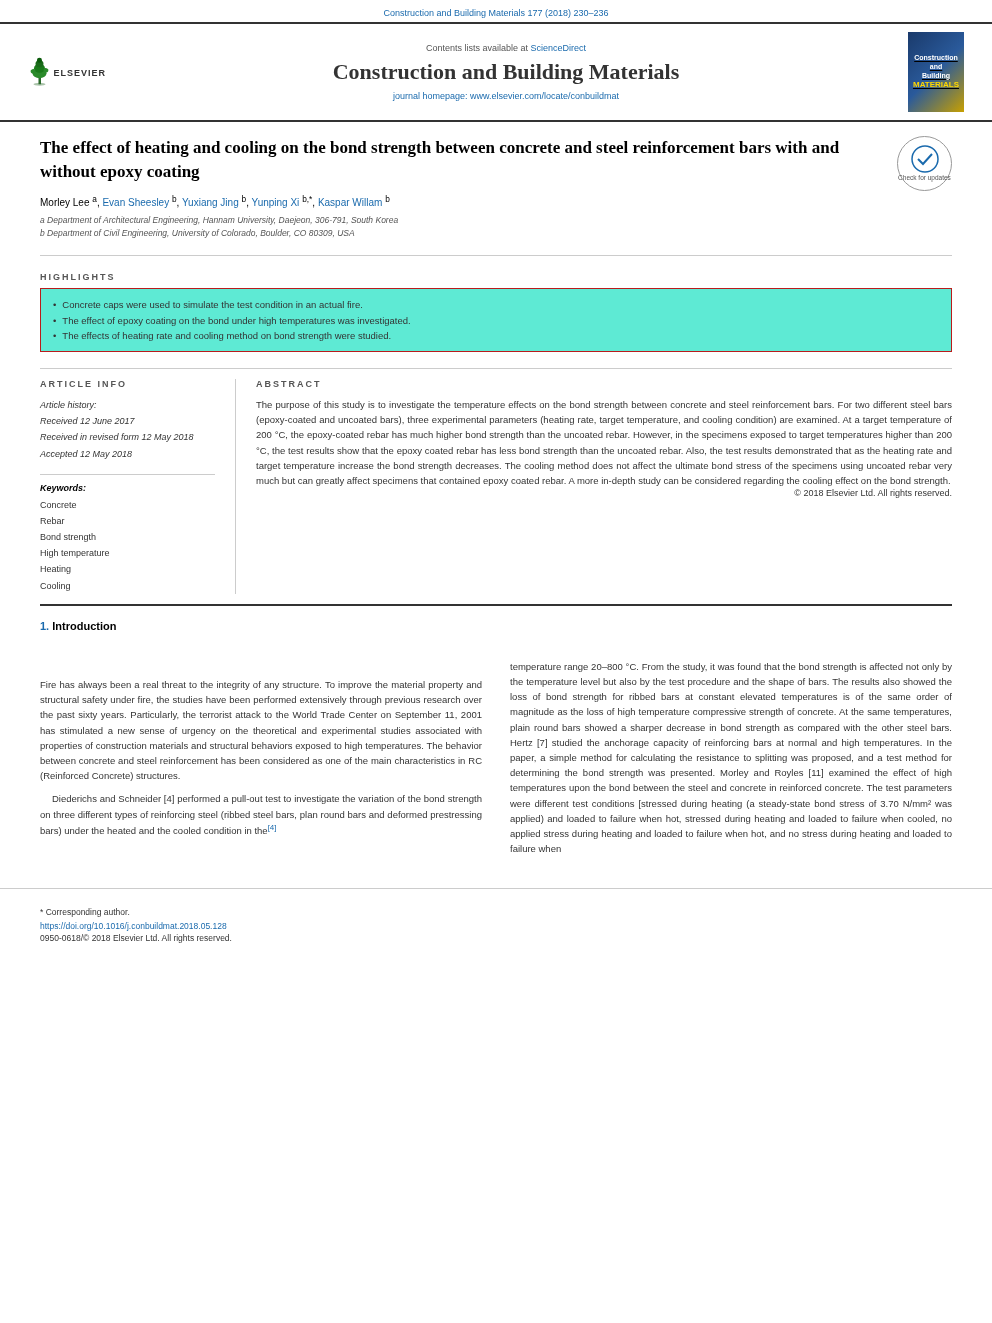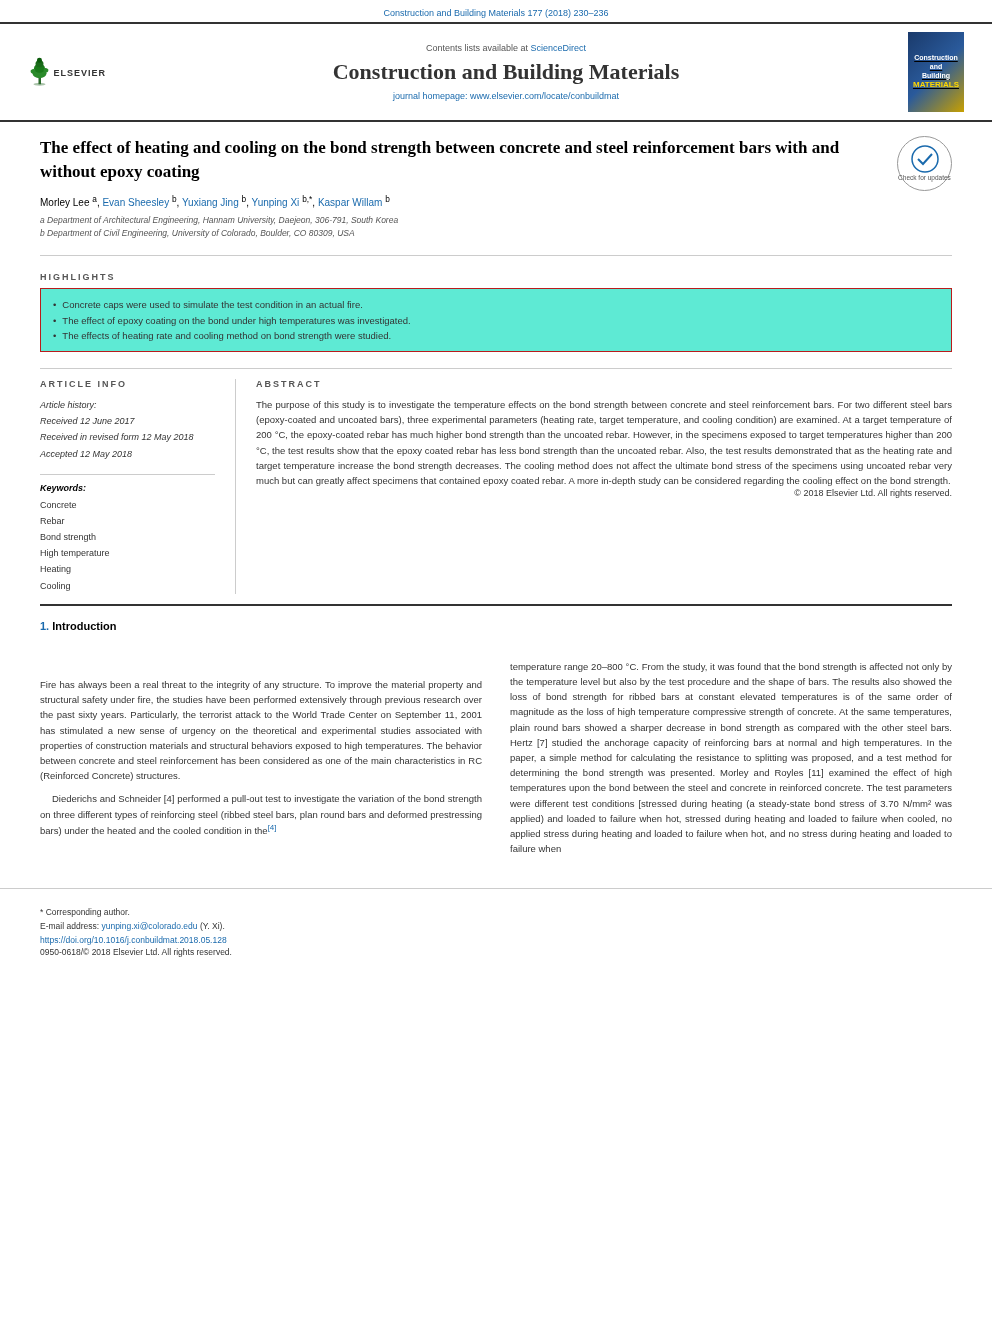--- a/index.html
+++ b/index.html
@@ -492,22 +492,17 @@
         </p>
       </div>
     </div>
 
   </div>
 
   <div class="footer-area">
     <div class="footer-note">
       <span>* Corresponding author.</span>
     </div>
-    <div class="footer-note">
-      <span>E-mail address:</span>
-      <span style="color:#1a6aad;">yunping.xi@colorado.edu</span>
-      <span> (Y. Xi).</span>
-    </div>
     <div class="footer-doi">https://doi.org/10.1016/j.conbuildmat.2018.05.128</div>
     <div class="footer-issn">0950-0618/© 2018 Elsevier Ltd. All rights reserved.</div>
   </div>
 
 </div>
 
 </body></html>

